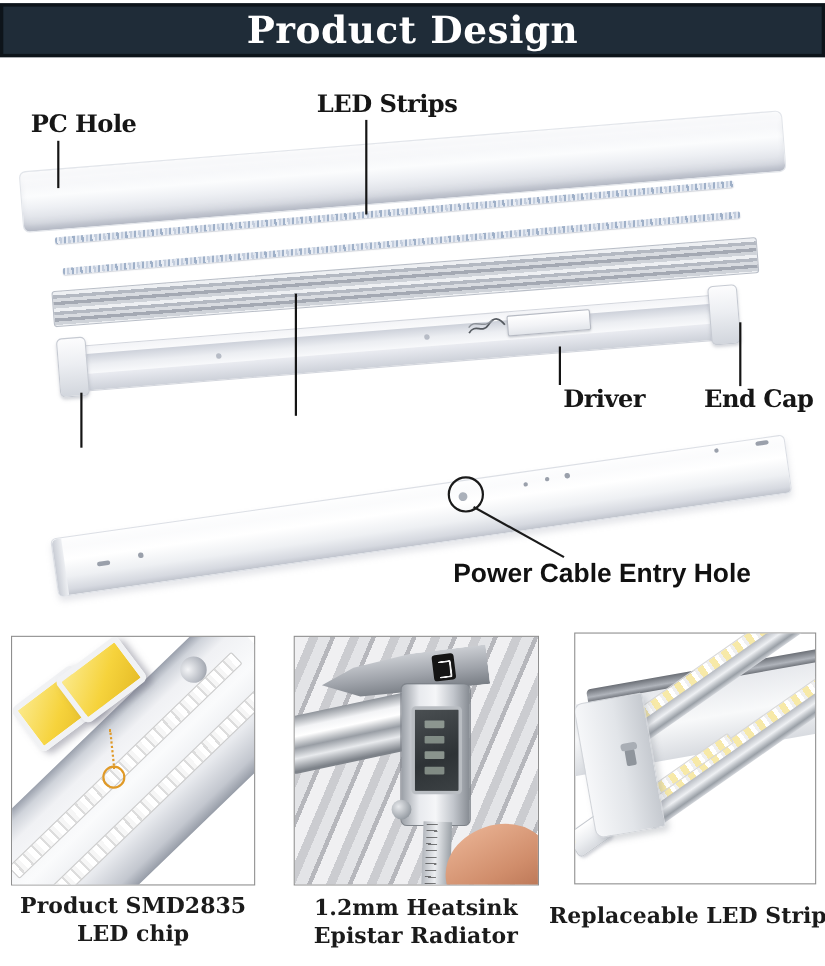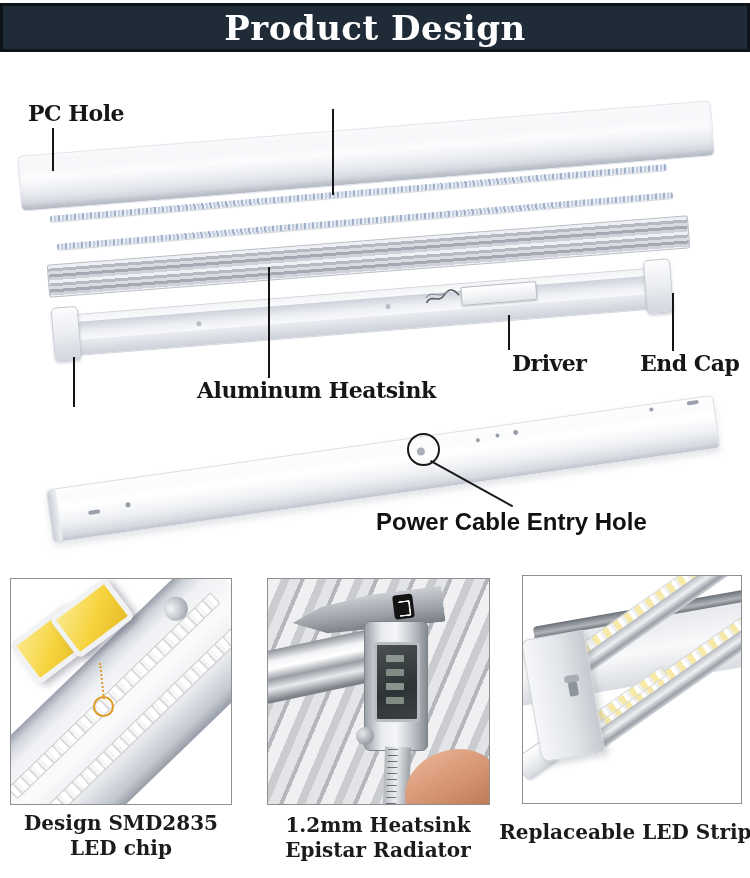--- a/index.html
+++ b/index.html
@@ -184,24 +184,24 @@
   <div class="leader" style="left:52px;top:128px;height:43px;"></div>
   <div class="leader" style="left:332px;top:109px;height:86px;"></div>
   <div class="leader" style="left:268px;top:267px;height:111px;"></div>
   <div class="leader" style="left:73px;top:357px;height:50px;"></div>
   <div class="leader" style="left:508px;top:315px;height:35px;"></div>
   <div class="leader" style="left:672px;top:293px;height:58px;"></div>
   <div class="hole-circle"></div>
   <div class="hole-diag"></div>
 
   <div class="lbl" style="left:28px;top:100px;">PC Hole</div>
-  <div class="lbl" style="left:197px;top:377px;">Aluminum Heatsink</div>
+  <div class="lbl" style="left:288px;top:82px;">LED Strips</div>
   <div class="lbl" style="left:512px;top:350px;">Driver</div>
   <div class="lbl" style="left:640px;top:350px;">End Cap</div>
-  <div class="lbl-sans" style="left:376px;top:508px;">Power Cable Entry Hole</div>
+  <div class="lbl-sans" style="left:412px;top:508px;">Power Cable Entry Hole</div>
 
   <figure class="panel panel1" style="margin:0;">
     <div class="p1-fixture">
       <div class="p1-strip s1"></div>
       <div class="p1-strip s2"></div>
       <div class="p1-screw"></div>
     </div>
     <div class="p1-dotline"></div>
     <div class="p1-circle"></div>
     <div class="p1-chip c1"></div>
@@ -240,21 +240,21 @@
       <div class="pcb"></div>
       <div class="p3-conn"></div>
       <div class="p3-conn small"></div>
     </div>
     <div class="p3-bracket">
       <div class="p3-pin"></div>
     </div>
   </figure>
 
   <div class="caption cap1">
-    <div>Design SMD2835</div>
+    <div>Product SMD2835</div>
     <div>LED chip</div>
   </div>
   <div class="caption cap2">
     <div>1.2mm Heatsink</div>
     <div>Epistar Radiator</div>
   </div>
   <div class="caption cap3">
     <div>Replaceable LED Strips</div>
   </div>
 

